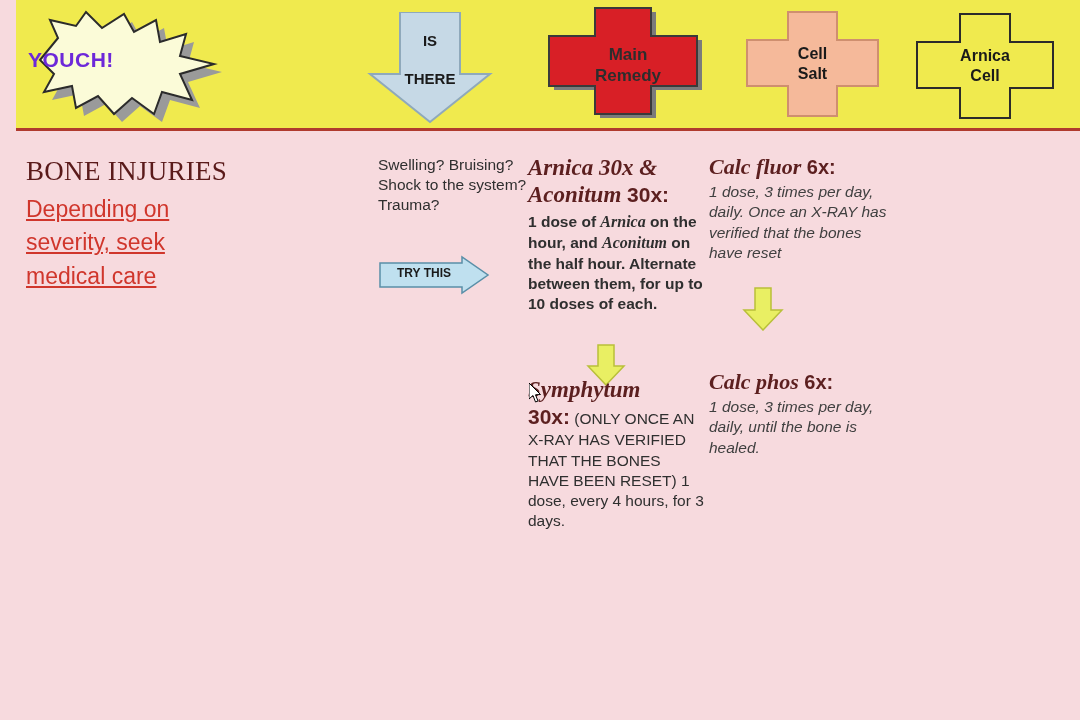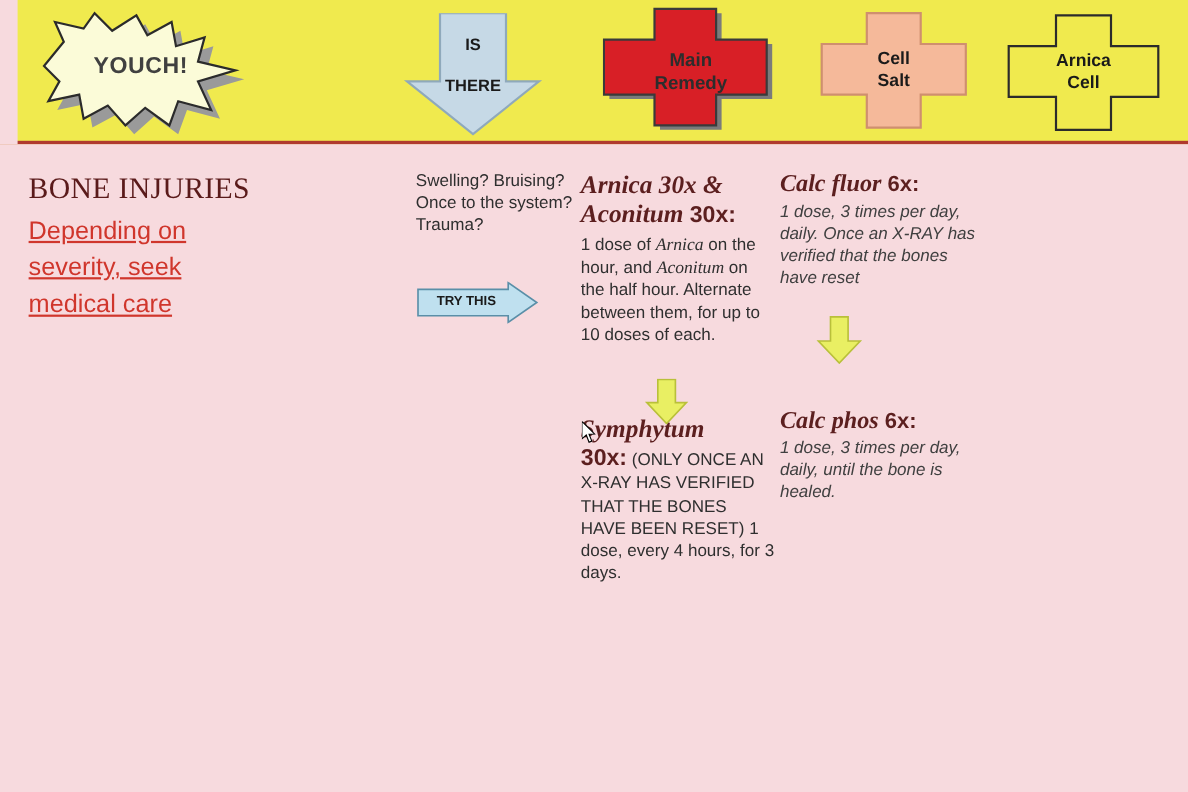--- a/index.html
+++ b/index.html
@@ -48,24 +48,23 @@
   .star {
     position: absolute;
     left: 0; top: 0;
     width: 200px; height: 112px;
   }
   .star-shadow { left: 8px; top: 8px; }
   #youch-label {
     position: absolute;
     left: 0; top: 40px;
     width: 200px;
-    text-align: center;
     font-size: 21px;
     font-weight: bold;
-    color: #404040;
+    color: #6d28d9;
     letter-spacing: 0.5px;
   }
 
   
   #is-there-arrow {
     position: absolute;
     left: 355px; top: 12px;
     width: 150px; height: 112px;
   }
   #is-there-text {
@@ -158,21 +157,21 @@
     font-size: 23px;
     color: #5c1f1f;
     line-height: 1.18;
   }
   .remedy-head .roman { font-style: normal; font-family: "Liberation Sans", sans-serif; font-weight: bold; font-size: 21px;}
   .remedy-body {
     font-size: 15.5px;
     line-height: 1.3;
     color: #2f2f2f;
     margin-top: 4px;
-    font-weight: 400;
+    font-weight: 700;
   }
   .remedy-body em { font-family: "Liberation Serif", serif; font-style: italic; font-size: 16px; }
   #sym-arrow {
     position: absolute;
     left: 58px; top: 190px;
     width: 40px; height: 42px;
   }
   #symphytum-block { position: absolute; left: 0; top: 222px; width: 176px; }
   #symphytum-head {
     font-family: "Liberation Serif", serif;
@@ -284,21 +283,21 @@
       <span>Cell</span>
     </div>
   </div>
 
   <div class="col" id="col-condition">
     <div id="condition-title">BONE INJURIES</div>
     <div id="condition-advice">Depending on severity, seek medical care</div>
   </div>
 
   <div class="col" id="col-symptoms">
-    <div id="symptom-list">Swelling? Bruising? Once to the system? Trauma?</div>
+    <div id="symptom-list">Swelling? Bruising? Shock to the system? Trauma?</div>
     <svg id="try-this-arrow" viewBox="0 0 112 40">
       <polygon points="2,8 84,8 84,2 110,20 84,38 84,32 2,32" fill="#bfe0ef" stroke="#5a8fa8" stroke-width="1.5"></polygon>
     </svg>
     <div id="try-this-label">TRY THIS</div>
   </div>
 
   <div class="col" id="col-remedy">
     <div class="remedy-head">
       <span>Arnica 30x &amp;</span><br>
       <span>Aconitum</span>

